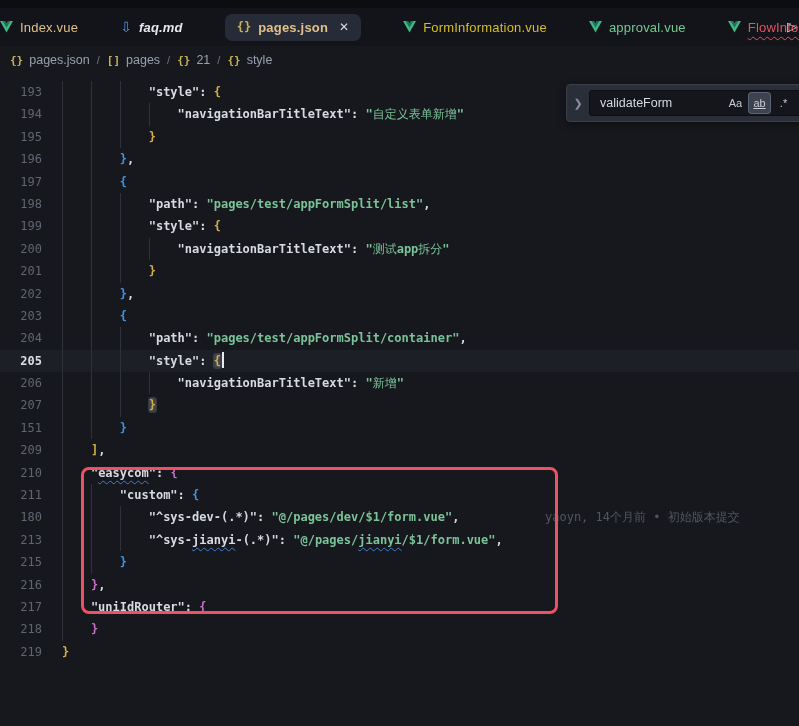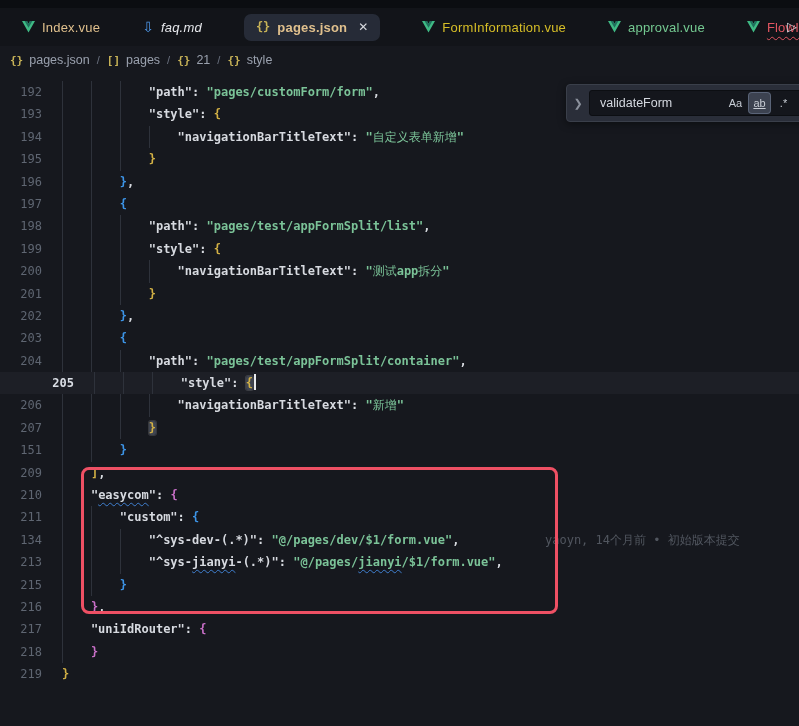--- a/index.html
+++ b/index.html
@@ -6,43 +6,43 @@
   *{ margin:0; padding:0; box-sizing:border-box; }
   html,body{ width:799px; height:726px; overflow:hidden; }
   body{ background:var(--bg-editor); font-family:"Liberation Sans", sans-serif; }
 
   .window{ width:799px; height:726px; display:flex; flex-direction:column; position:relative; }
 
   
   .top-strip{ height:8px; background:var(--bg-top); flex:0 0 auto; }
 
   
-  .tabbar{ height:38px; background:var(--bg-tabbar); display:flex; align-items:center; padding-left:22px; gap:42px; flex:0 0 auto; position:relative; white-space:nowrap; overflow:hidden; }
+  .tabbar{ height:38px; background:var(--bg-tabbar); display:flex; align-items:center; gap:42px; flex:0 0 auto; position:relative; white-space:nowrap; overflow:hidden; }
   .tab{ display:flex; align-items:center; gap:7px; font-size:13px; cursor:pointer; flex:0 0 auto; }
   .tab.active{ background:var(--bg-tab-active); border-radius:7px; padding:6px 12px; }
   .tab .t-label{ letter-spacing:.2px; }
-  .tab .t-label.italic{ font-style:italic; }
+  .tab .t-label.italic{ font-style:italic;font-weight:bold; }
   .tab .t-label.bold{ font-weight:700; }
   .tab .t-label.squiggle{ text-decoration:underline wavy var(--tab-err); text-underline-offset:4px; text-decoration-thickness:1px; }
   .tab .close{ color:#d8dadf; font-size:12px; font-weight:700; margin-left:4px; }
   .icon-braces{ font-family:"DejaVu Sans Mono",monospace; color:var(--icon-yellow); font-weight:700; font-size:12px; }
   .icon-md{ color:#4f9cf0; font-size:14px; line-height:1; }
   .tab-overflow{ position:absolute; right:2px; top:11px; color:#cfd3da; font-size:13px; }
 
   
   .breadcrumb{ height:28px; background:var(--bg-editor); display:flex; align-items:center; padding-left:10px; gap:7px; font-size:12.5px; color:var(--bc-text); flex:0 0 auto; }
   .bc-item{ display:flex; align-items:center; gap:6px; cursor:pointer; }
   .bc-icon{ font-family:"DejaVu Sans Mono",monospace; color:var(--icon-yellow); font-size:11px; font-weight:700; }
   .bc-sep{ color:#6b7280; font-size:11px; }
 
   
   .editor{ flex:1 1 auto; position:relative; background:var(--bg-editor); overflow:hidden; }
   .code-area{ padding-top:7px; font-family:"DejaVu Sans Mono",monospace; font-size:12px; font-weight:600; }
   .row{ display:flex; height:22.4px; line-height:22.4px; position:relative; }
-  .row.current{ background:rgba(170,180,200,0.05);padding-left:32px; }
+  .row.current{ background:rgba(170,180,200,0.05); }
   .gutter{ flex:0 0 62px; width:62px; padding-right:20px; text-align:right; color:var(--linenum); font-weight:400; cursor:pointer; }
   .row.current .gutter{ color:var(--linenum-active); font-weight:700; }
   .code{ flex:1 1 auto; position:relative; white-space:pre; cursor:text; }
   .guide{ position:absolute; top:0; bottom:0; width:1px; background:var(--guide); }
   .c-key{ color:var(--key); }
   .c-str{ color:var(--str); }
   .c-b1{ color:var(--gold); }
   .c-b2{ color:var(--orchid); }
   .c-b3{ color:var(--blue); }
   .c-sq{ text-decoration:underline wavy var(--squiggle); text-underline-offset:3px; text-decoration-thickness:1px; text-decoration-skip-ink:none; }
@@ -128,24 +128,20 @@
       <span class="bc-sep">/</span>
       <span class="bc-item">
         <span class="bc-icon">{}</span>
         <span>style</span>
       </span>
     </div>
 
   <div class="editor">
     <div class="code-area">
         <div class="row">
-          <div class="gutter">192</div>
-          <div class="code"><i class="guide" style="left: calc(0ch);"></i><i class="guide" style="left: calc(4ch);"></i><i class="guide" style="left: calc(8ch);"></i><span style="padding-left: calc(12ch); display: inline-block;"><span class="c-key">"path"</span><span class="c-key">: </span><span class="c-str">"pages/customForm/form"</span><span class="c-key">,</span></span></div>
-        </div>
-        <div class="row">
           <div class="gutter">193</div>
           <div class="code"><i class="guide" style="left: calc(0ch);"></i><i class="guide" style="left: calc(4ch);"></i><i class="guide" style="left: calc(8ch);"></i><span style="padding-left: calc(12ch); display: inline-block;"><span class="c-key">"style"</span><span class="c-key">: </span><span class="c-b1">{</span></span></div>
         </div>
         <div class="row">
           <div class="gutter">194</div>
           <div class="code"><i class="guide" style="left: calc(0ch);"></i><i class="guide" style="left: calc(4ch);"></i><i class="guide" style="left: calc(8ch);"></i><i class="guide" style="left: calc(12ch);"></i><span style="padding-left: calc(16ch); display: inline-block;"><span class="c-key">"navigationBarTitleText"</span><span class="c-key">: </span><span class="c-str">"自定义表单新增"</span></span></div>
         </div>
         <div class="row">
           <div class="gutter">195</div>
           <div class="code"><i class="guide" style="left: calc(0ch);"></i><i class="guide" style="left: calc(4ch);"></i><i class="guide" style="left: calc(8ch);"></i><span style="padding-left: calc(12ch); display: inline-block;"><span class="c-b1">}</span></span></div>
@@ -208,21 +204,21 @@
         </div>
         <div class="row">
           <div class="gutter">210</div>
           <div class="code"><i class="guide" style="left: calc(0ch);"></i><span style="padding-left: calc(4ch); display: inline-block;"><span class="c-key">"</span><span class="c-key c-sq">easycom</span><span class="c-key">"</span><span class="c-key">: </span><span class="c-b2">{</span></span></div>
         </div>
         <div class="row">
           <div class="gutter">211</div>
           <div class="code"><i class="guide" style="left: calc(0ch);"></i><i class="guide" style="left: calc(4ch);"></i><span style="padding-left: calc(8ch); display: inline-block;"><span class="c-key">"custom"</span><span class="c-key">: </span><span class="c-b3">{</span></span></div>
         </div>
         <div class="row">
-          <div class="gutter">134</div>
+          <div class="gutter">180</div>
           <div class="code"><i class="guide" style="left: calc(0ch);"></i><i class="guide" style="left: calc(4ch);"></i><i class="guide" style="left: calc(8ch);"></i><span style="padding-left: calc(12ch); display: inline-block;"><span class="c-key">"^sys-dev-(.*)"</span><span class="c-key">: </span><span class="c-str">"@/pages/dev/$1/form.vue"</span><span class="c-key">,</span></span><span class="blame">yaoyn, 14个月前 • 初始版本提交</span></div>
         </div>
         <div class="row">
           <div class="gutter">213</div>
           <div class="code"><i class="guide" style="left: calc(0ch);"></i><i class="guide" style="left: calc(4ch);"></i><i class="guide" style="left: calc(8ch);"></i><span style="padding-left: calc(12ch); display: inline-block;"><span class="c-key">"^sys-</span><span class="c-key c-sq">jianyi</span><span class="c-key">-(.*)"</span><span class="c-key">: </span><span class="c-str">"@/pages/</span><span class="c-str c-sq">jianyi</span><span class="c-str">/$1/form.vue"</span><span class="c-key">,</span></span></div>
         </div>
         <div class="row">
           <div class="gutter">215</div>
           <div class="code"><i class="guide" style="left: calc(0ch);"></i><i class="guide" style="left: calc(4ch);"></i><span style="padding-left: calc(8ch); display: inline-block;"><span class="c-b3">}</span></span></div>
         </div>

